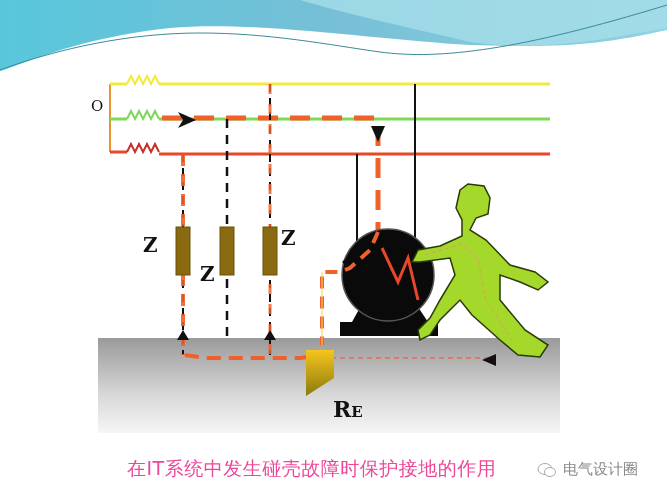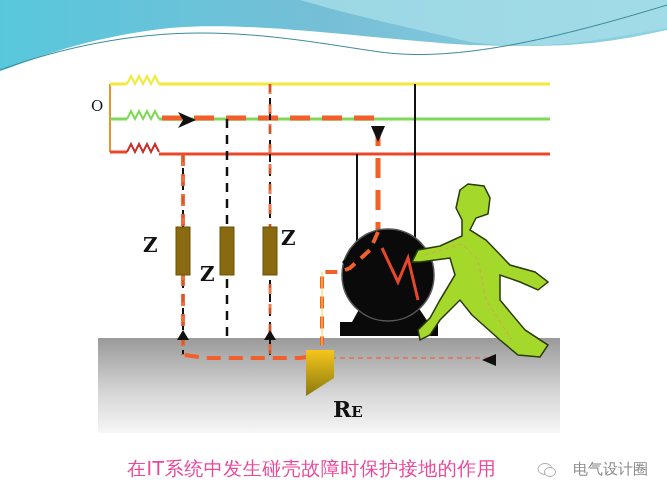--- a/index.html
+++ b/index.html
@@ -4,21 +4,21 @@
 <style>
   html, body { margin: 0; padding: 0; }
   body { width: 667px; height: 500px; overflow: hidden; background: #ffffff; position: relative; font-family: "DejaVu Serif", serif; }
   #stage { position: absolute; left: 0; top: 0; width: 667px; height: 500px; }
   .label { position: absolute; font-family: "DejaVu Serif", serif; font-weight: bold; color: #111; }
   .z-label { font-size: 20px; }
   .o-label { font-size: 15px; font-weight: normal; }
   .re-label { font-size: 22px; }
   .re-label .sub { font-size: 15px; }
   .caption { position: absolute; left: 127px; top: 440px; font-family: "DejaVu Sans", sans-serif; font-size: 19px; color: #ec4899; letter-spacing: 0.5px; margin-top: 16px; }
-  .watermark { position: absolute; left: 537px; top: 460px; font-family: "DejaVu Sans", sans-serif; font-size: 15px; color: #8a8a8a; display: flex; align-items: center; gap: 16px; }
+  .watermark { position: absolute; left: 537px; top: 460px; font-family: "DejaVu Sans", sans-serif; font-size: 15px; color: #8a8a8a; display: flex; align-items: center; gap: 6px; }
   .wm-icon { width: 20px; height: 16px; }
 </style>
 </head>
 <body>
 
 <div id="stage">
   <svg width="667" height="500" viewBox="0 0 667 500" xmlns="http://www.w3.org/2000/svg">
     <defs>
       <linearGradient id="sky" x1="0" y1="0" x2="1" y2="0">
         <stop offset="0" stop-color="#58c7dc"></stop>

